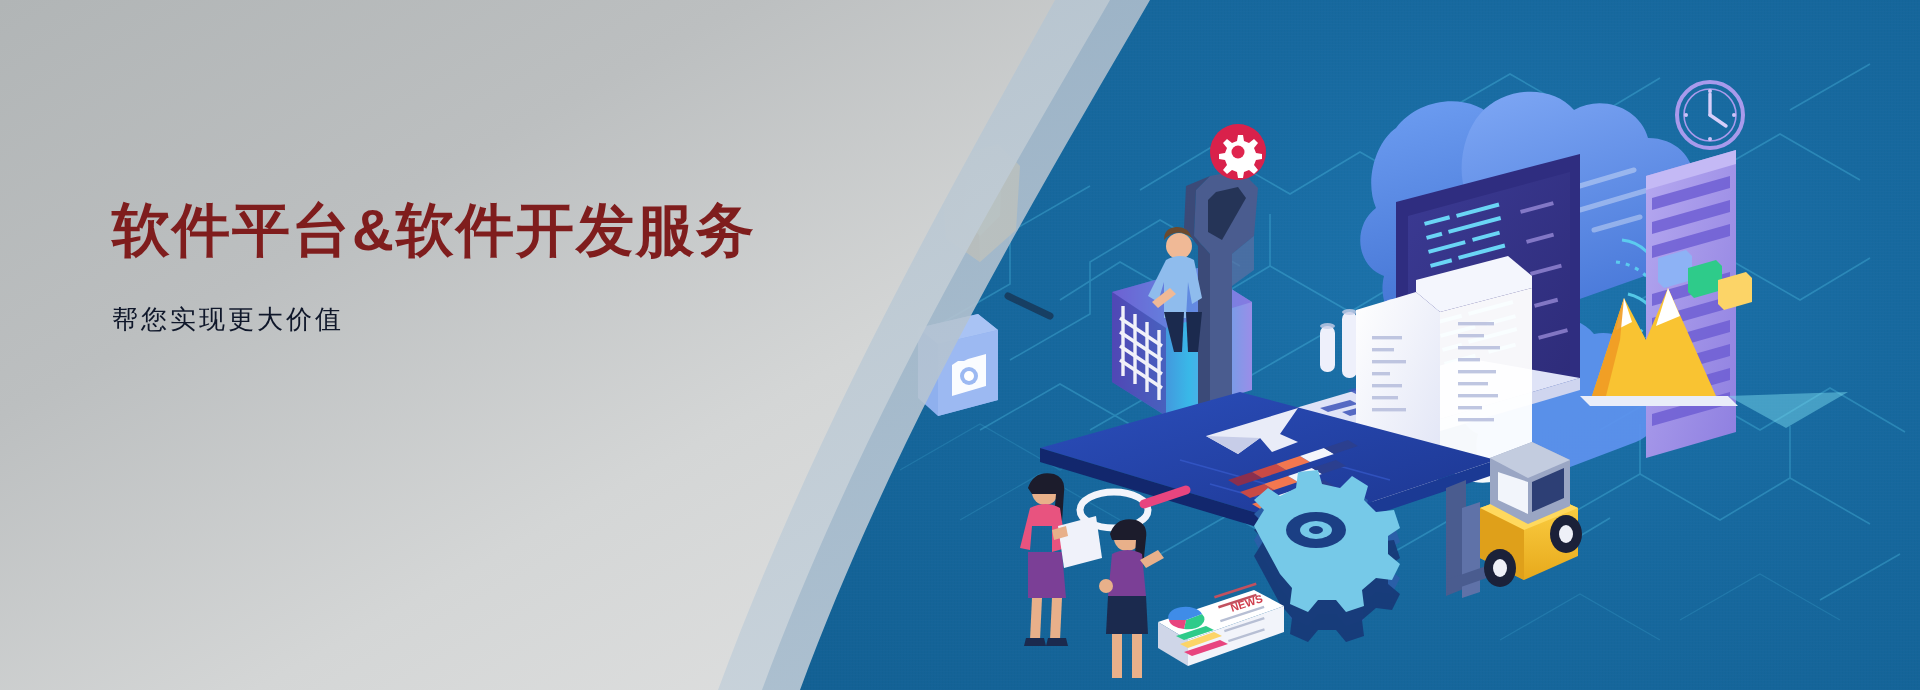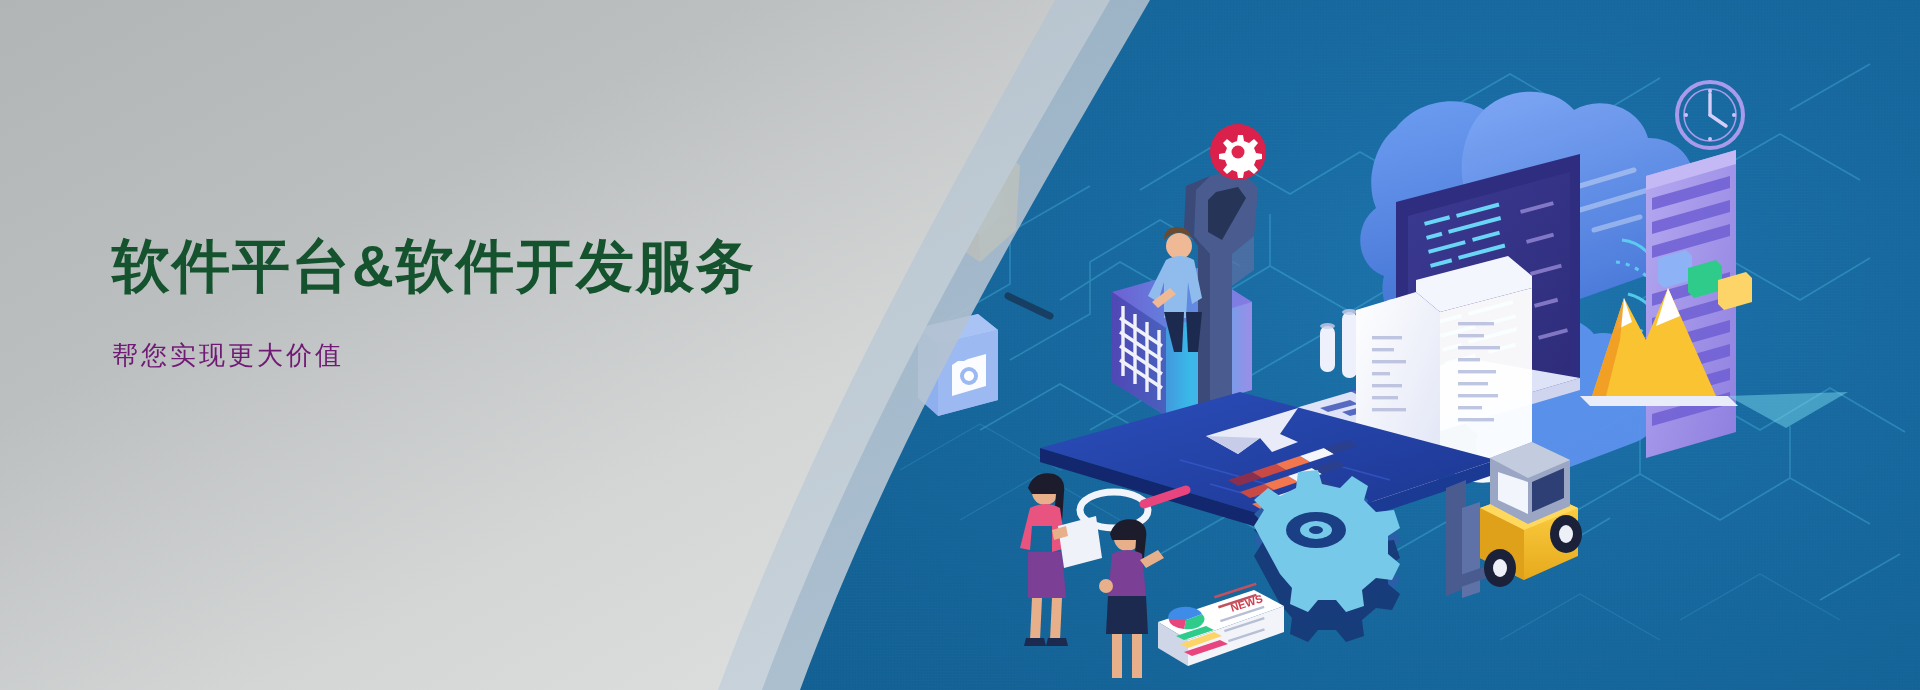--- a/index.html
+++ b/index.html
@@ -41,30 +41,29 @@
   .copy {
     position:absolute;
     left:112px; top:196px;
     width:720px;
   }
   .headline {
     font-size:58px;
     line-height:1.18;
     font-weight:700;
     letter-spacing:2px;
-    color:#14532d;
+    color:#7f1d1d;
     white-space:nowrap;
-    margin-top:36px;
   }
   .subline {
     margin-top:38px;
     font-size:26px;
     letter-spacing:3px;
     font-weight:400;
-    color:#701a75;
+    color:#0f172a;
   }
   
   .art {
     position:absolute;
     left:880px; top:40px;
     width:1040px; height:650px;
   }
   .art svg { display:block; width:100%; height:100%; }
 </style>
 </head>

